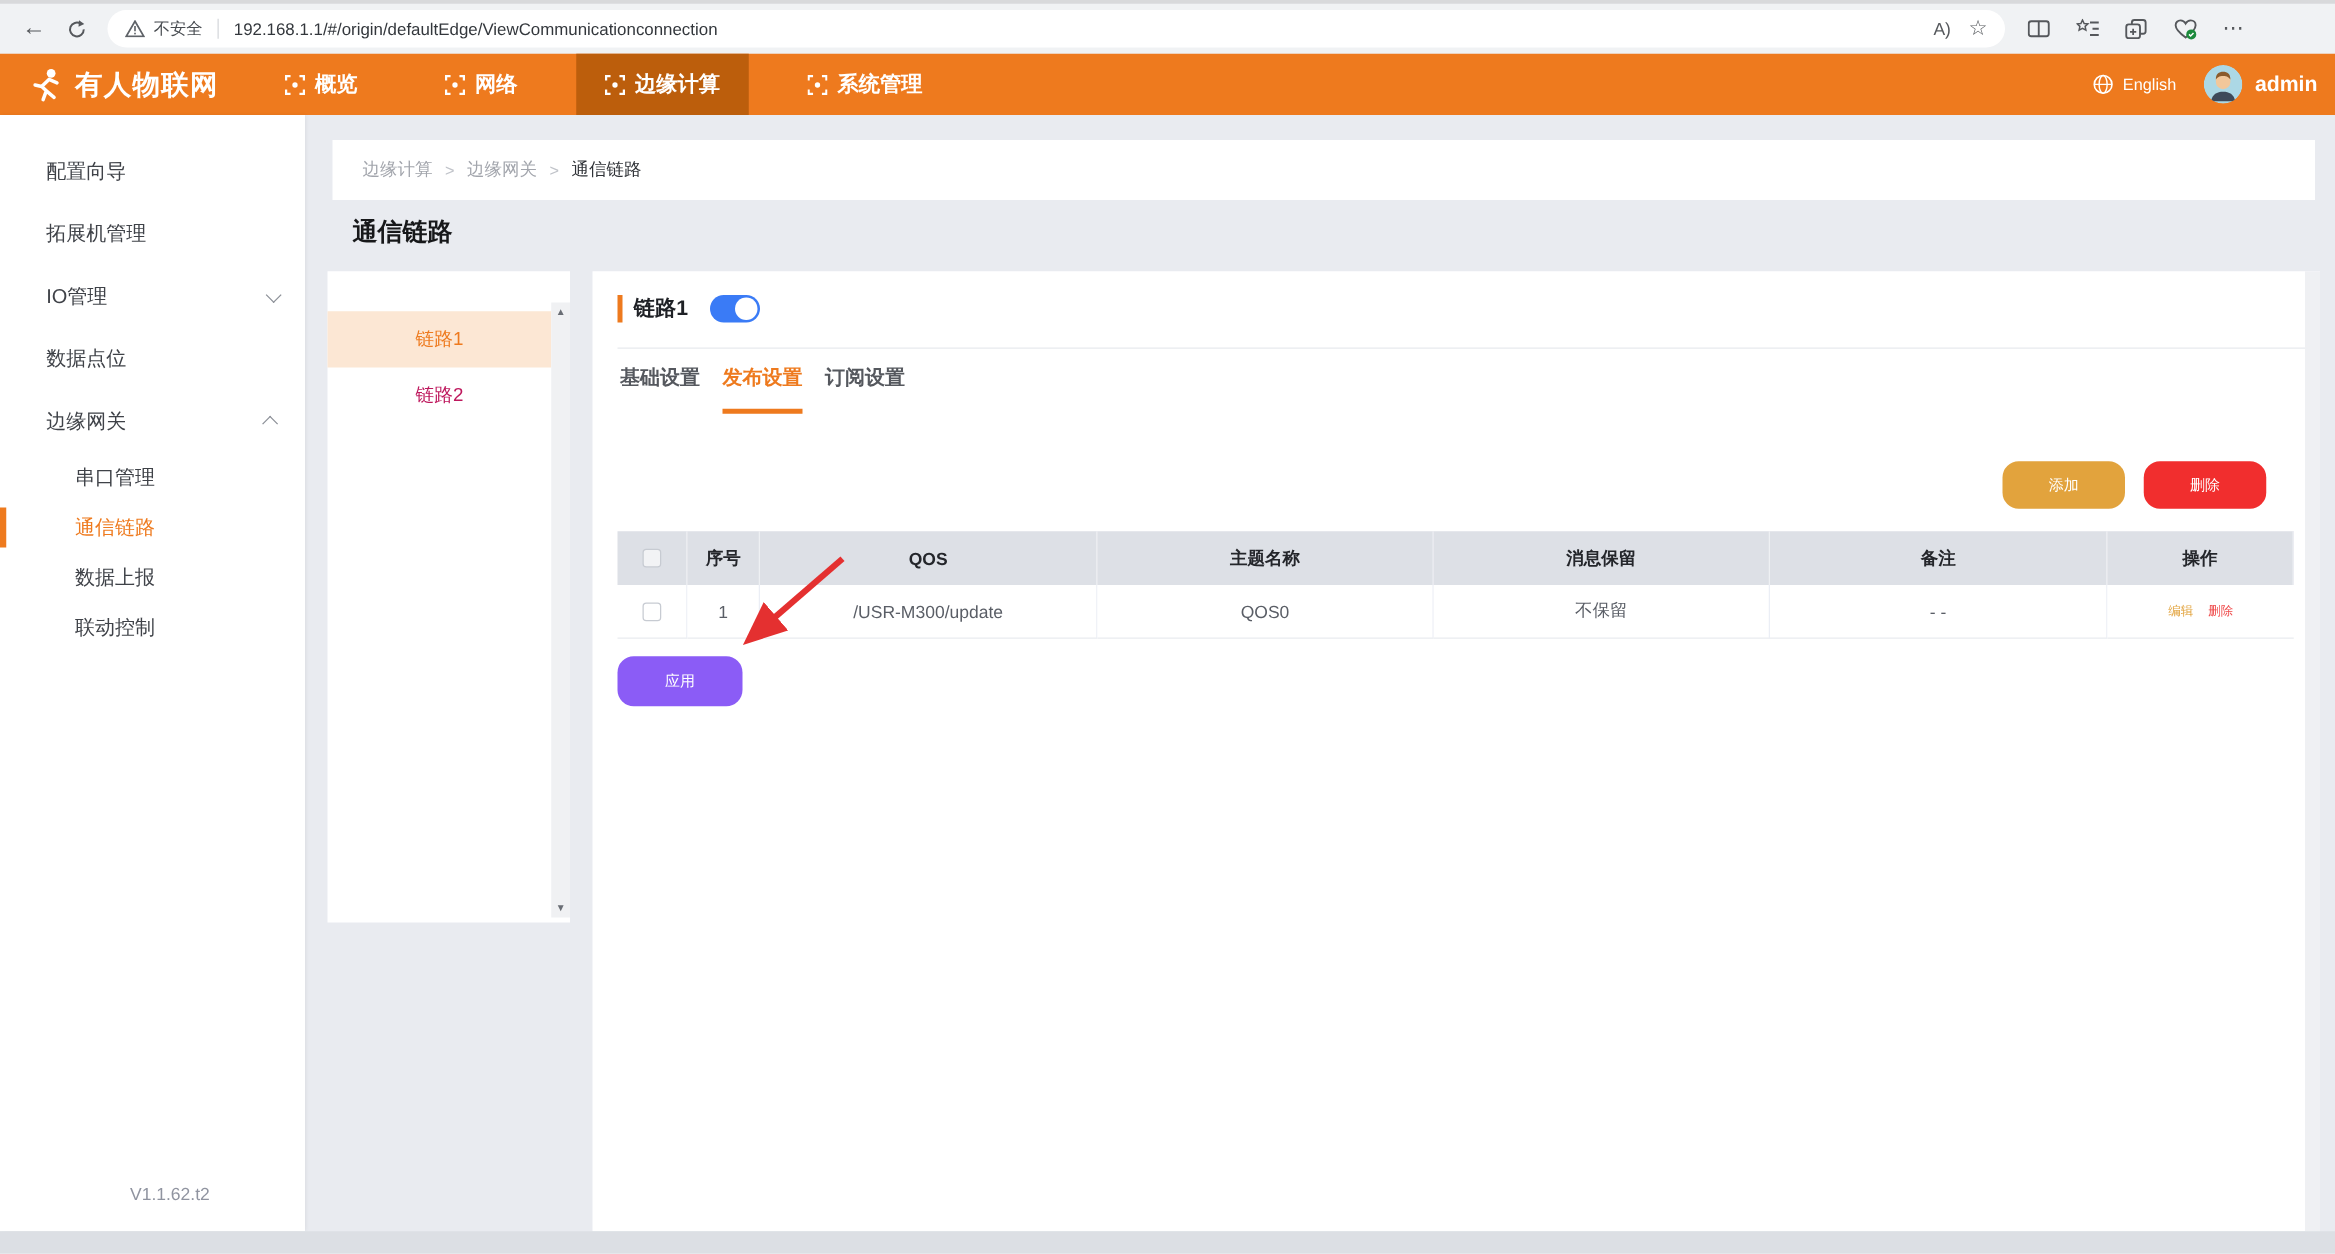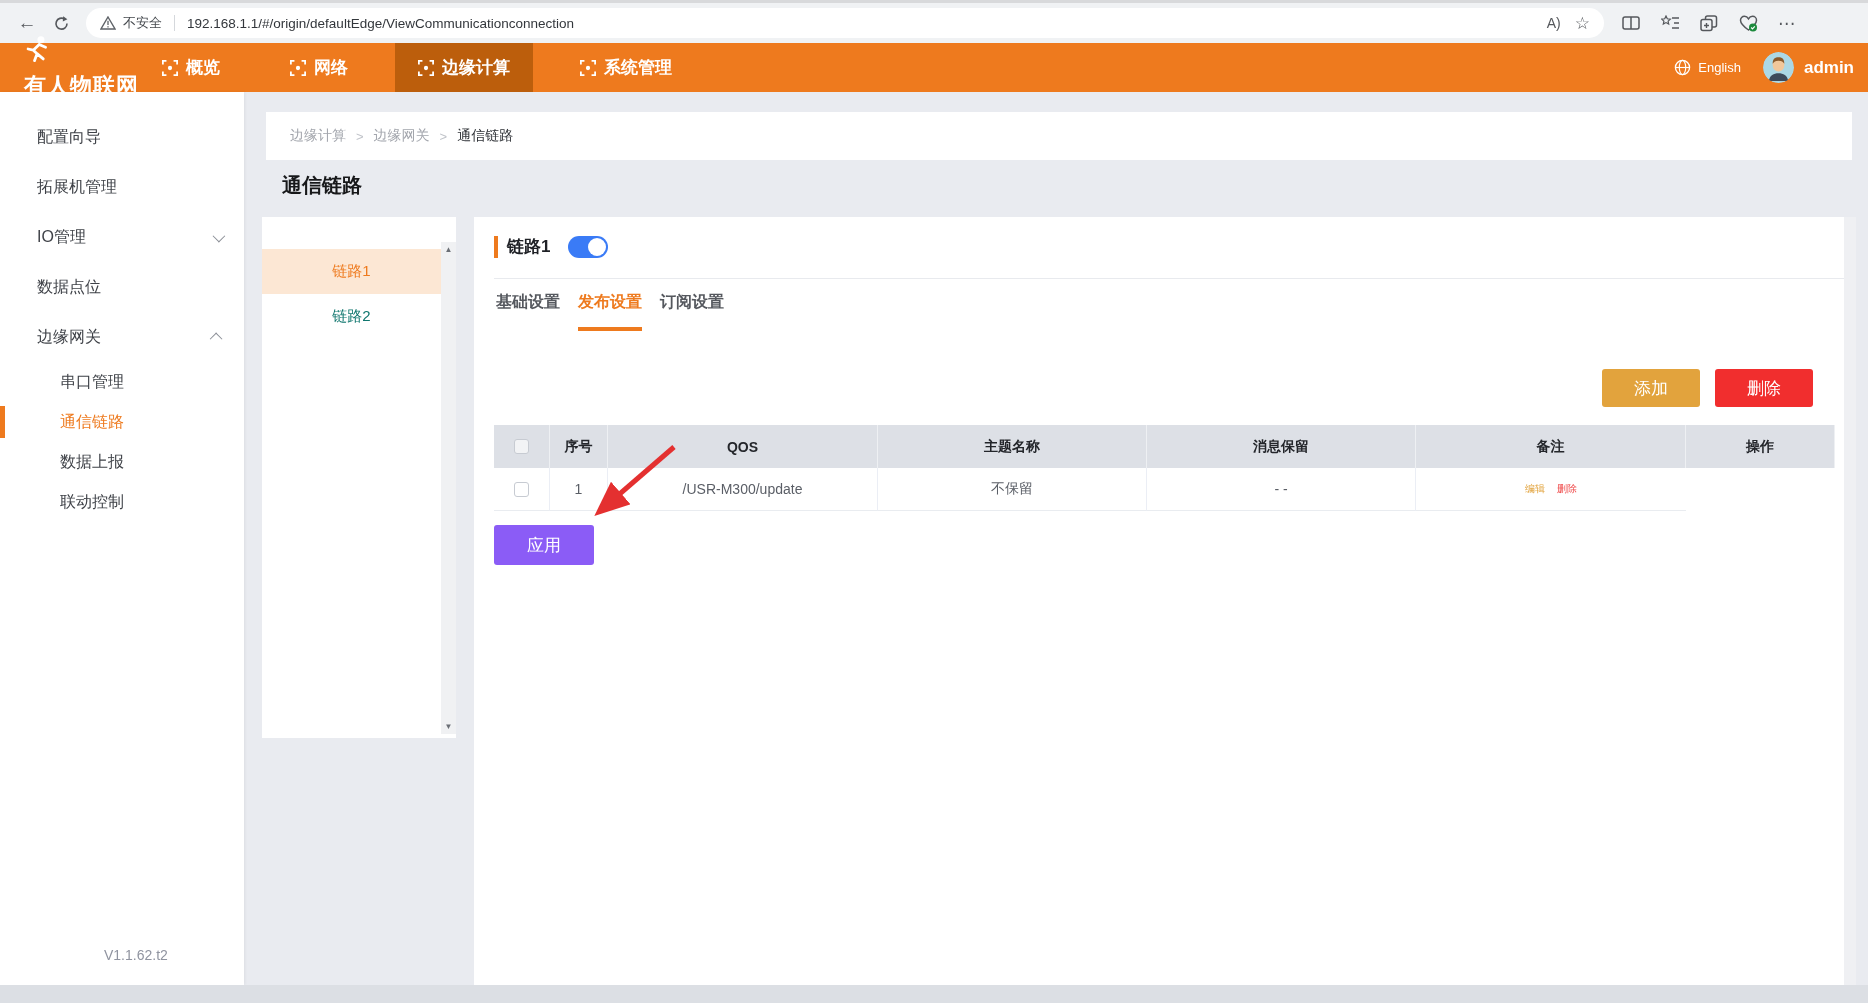--- a/index.html
+++ b/index.html
@@ -14,21 +14,21 @@
   .url-security { display:flex; align-items:center; gap:7px; color:#474B50; font-size:13px; }
   .url-divider { width:1px; height:16px; background:#D5D8DC; margin:0 12px; }
   .url-text { color:#33373C; font-size:13.5px; flex:1; white-space:nowrap; overflow:hidden; }
   .pill-icons { display:flex; align-items:center; gap:14px; color:#55585C; font-size:14px; }
   .chrome-right { display:flex; align-items:center; gap:13px; margin-left:14px; color:#55585C; }
   .chrome-right .chrome-btn { width:26px; }
   .dots { font-size:17px; letter-spacing:1px; }
 
   
   .navbar { position:absolute; left:0; top:43px; width:1868px; height:49px; background:#EE7A1E; display:flex; align-items:center; color:#fff; }
-  .brand { display:flex; align-items:flex-start; margin-left:24px; gap:8px;flex-direction:column; }
+  .brand { display:flex; align-items:center; margin-left:24px; margin-right:30px; gap:8px; }
   .brand-text { font-size:22px; font-weight:bold; letter-spacing:1px; }
   .nav-tab { height:49px; display:flex; align-items:center; gap:8px; padding:0 23px; margin-right:24px; font-size:17px; font-weight:bold; cursor:pointer; }
   .nav-tab.active { background:#BC5E0C; }
   .nav-right { margin-left:auto; display:flex; align-items:center; gap:10px; margin-right:10px; }
   .lang { display:flex; align-items:center; gap:7px; font-size:13px; cursor:pointer; }
   .avatar { width:31px; height:31px; border-radius:50%; overflow:hidden; margin-left:12px; cursor:pointer; }
   .admin-name { font-size:17px; font-weight:bold; margin-right:4px; }
 
   
   .sidebar { position:absolute; left:0; top:92px; width:244px; height:893px; background:#FFFFFF; box-shadow:1px 0 3px rgba(0,0,0,.06); padding-top:20px; }
@@ -43,39 +43,39 @@
 
   
   .breadcrumb-bar { position:absolute; left:266px; top:112px; width:1586px; height:48px; background:#FFFFFF; display:flex; align-items:center; padding-left:24px; font-size:14px; gap:10px; }
   .crumb { color:#A2A5AC; cursor:pointer; }
   .crumb-sep { color:#C0C3C9; font-size:13px; }
   .crumb.last { color:#2F3237; cursor:default; }
   .page-title { position:absolute; left:282px; top:172px; font-size:20px; font-weight:bold; color:#17181A; }
 
   
   .links-panel { position:absolute; left:262px; top:217px; width:194px; height:521px; background:#FFFFFF; }
-  .link-item { position:absolute; left:0; width:179px; height:45px; display:flex; align-items:center; justify-content:center; font-size:15px; color:#0f766e; cursor:pointer; }
+  .link-item { position:absolute; left:0; width:179px; height:45px; display:flex; align-items:center; justify-content:center; font-size:15px; color:#be185d; cursor:pointer; }
   .link-item.active { background:#FCE7D4; color:#EE7A1E; }
   .vscroll { position:absolute; right:0; top:25px; bottom:4px; width:15px; background:#F0F1F3; }
   .vscroll .arr { position:absolute; left:0; width:15px; text-align:center; font-size:8px; color:#6A6E75; cursor:pointer; }
   .arr.up { top:3px; } .arr.down { bottom:3px; }
 
   
   .main-panel { position:absolute; left:474px; top:217px; width:1382px; height:768px; background:#FFFFFF; }
   .panel-scrollbar { position:absolute; right:0; top:0; bottom:0; width:12px; background:#EFF0F3; }
   .section-head { position:absolute; left:20px; top:18px; display:flex; align-items:center; }
   .accent-bar { width:4px; height:22px; background:#EE7A1E; margin-right:9px; }
   .section-title { font-size:17px; font-weight:bold; color:#1F2126; }
   .toggle { width:40px; height:22px; border-radius:11px; background:#3A7BF6; margin-left:18px; position:relative; cursor:pointer; }
   .toggle .knob { position:absolute; right:2px; top:2px; width:18px; height:18px; border-radius:50%; background:#fff; }
   .hdr-divider { position:absolute; left:20px; right:12px; top:61px; height:1px; background:#E8EAEE; }
   .tabs { position:absolute; left:22px; top:75px; display:flex; gap:18px;align-items:center; }
   .tab { font-size:16px; font-weight:bold; color:#55585E; padding-bottom:14px; cursor:pointer; border-bottom:4px solid transparent; }
   .tab.active { color:#EE7A1E; border-bottom-color:#EE7A1E; }
-  .btn { display:flex; align-items:center; justify-content:center; color:#fff; font-size:17px; border-radius:3px; cursor:pointer; }
+  .btn { display:flex; align-items:center; justify-content:center; color:#fff; font-size:12px; border-radius:13px; cursor:pointer; }
   .btn-add { position:absolute; right:156px; top:152px; width:98px; height:38px; background:#E2A33D; }
   .btn-del { position:absolute; right:43px; top:152px; width:98px; height:38px; background:#F12E2E; }
   .btn-apply { position:absolute; left:20px; top:308px; width:100px; height:40px; background:#8b5cf6; }
 
   
   .tbl { position:absolute; left:20px; top:208px; width:1341px; display:grid; grid-template-columns:56px 58px 270px 269px 269px 270px 149px; }
   .tbl .cell { height:43px; display:flex; align-items:center; justify-content:center; font-size:14px; }
   .tbl .h { background:#DDE0E6; font-weight:bold; color:#24262B; border-right:1px solid #EEF0F3; }
   .tbl .h:last-child { border-right:none; }
   .tbl .d { background:#FFFFFF; color:#5A5E66; border-right:1px solid #EBEEF5; border-bottom:1px solid #E9ECF0; }
@@ -289,20 +289,21 @@
     <div class="cell h">主题名称</div>
     <div class="cell h">消息保留</div>
     <div class="cell h">备注</div>
     <div class="cell h">操作</div>
 
     <div class="cell d">
         <span class="cb"></span>
       </div>
     <div class="cell d">1</div>
     <div class="cell d">/USR-M300/update</div>
+    <div class="cell d">QOS0</div>
     <div class="cell d">不保留</div>
     <div class="cell d">- -</div>
     <div class="cell d">
       <span class="op-link edit">编辑</span>
       <span class="op-link del">删除</span>
     </div>
   </div>
 
   <div class="btn btn-apply">应用</div>
 

